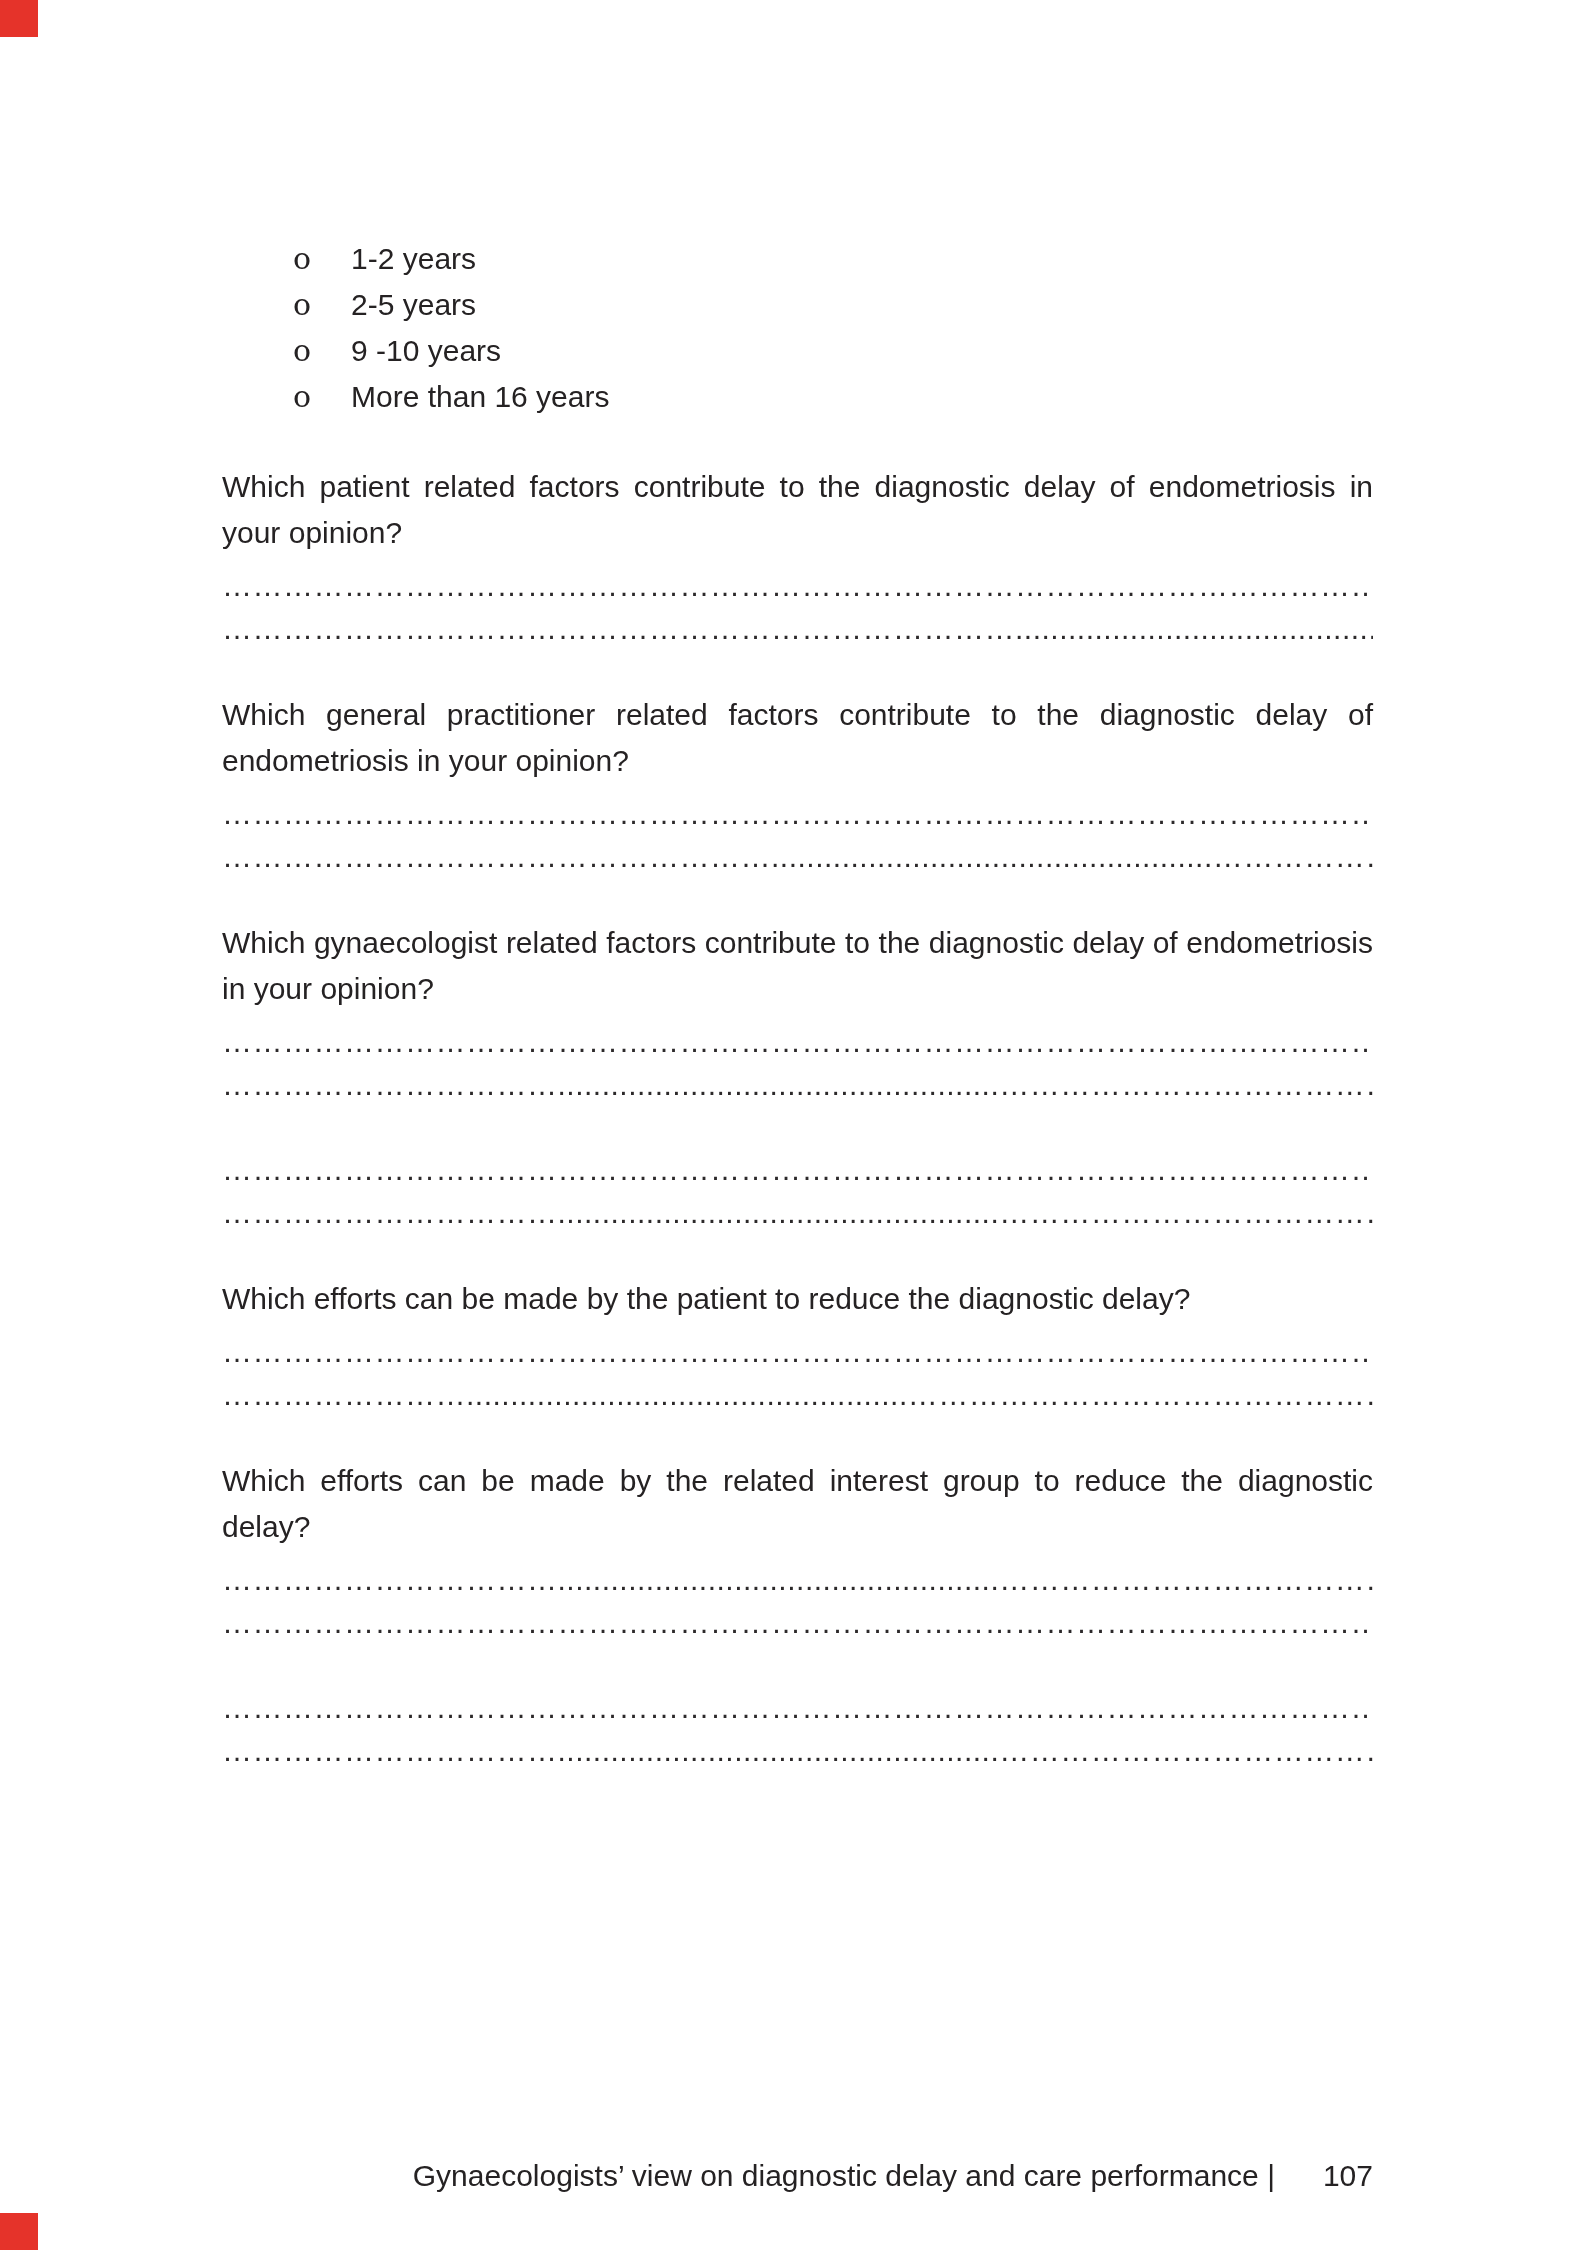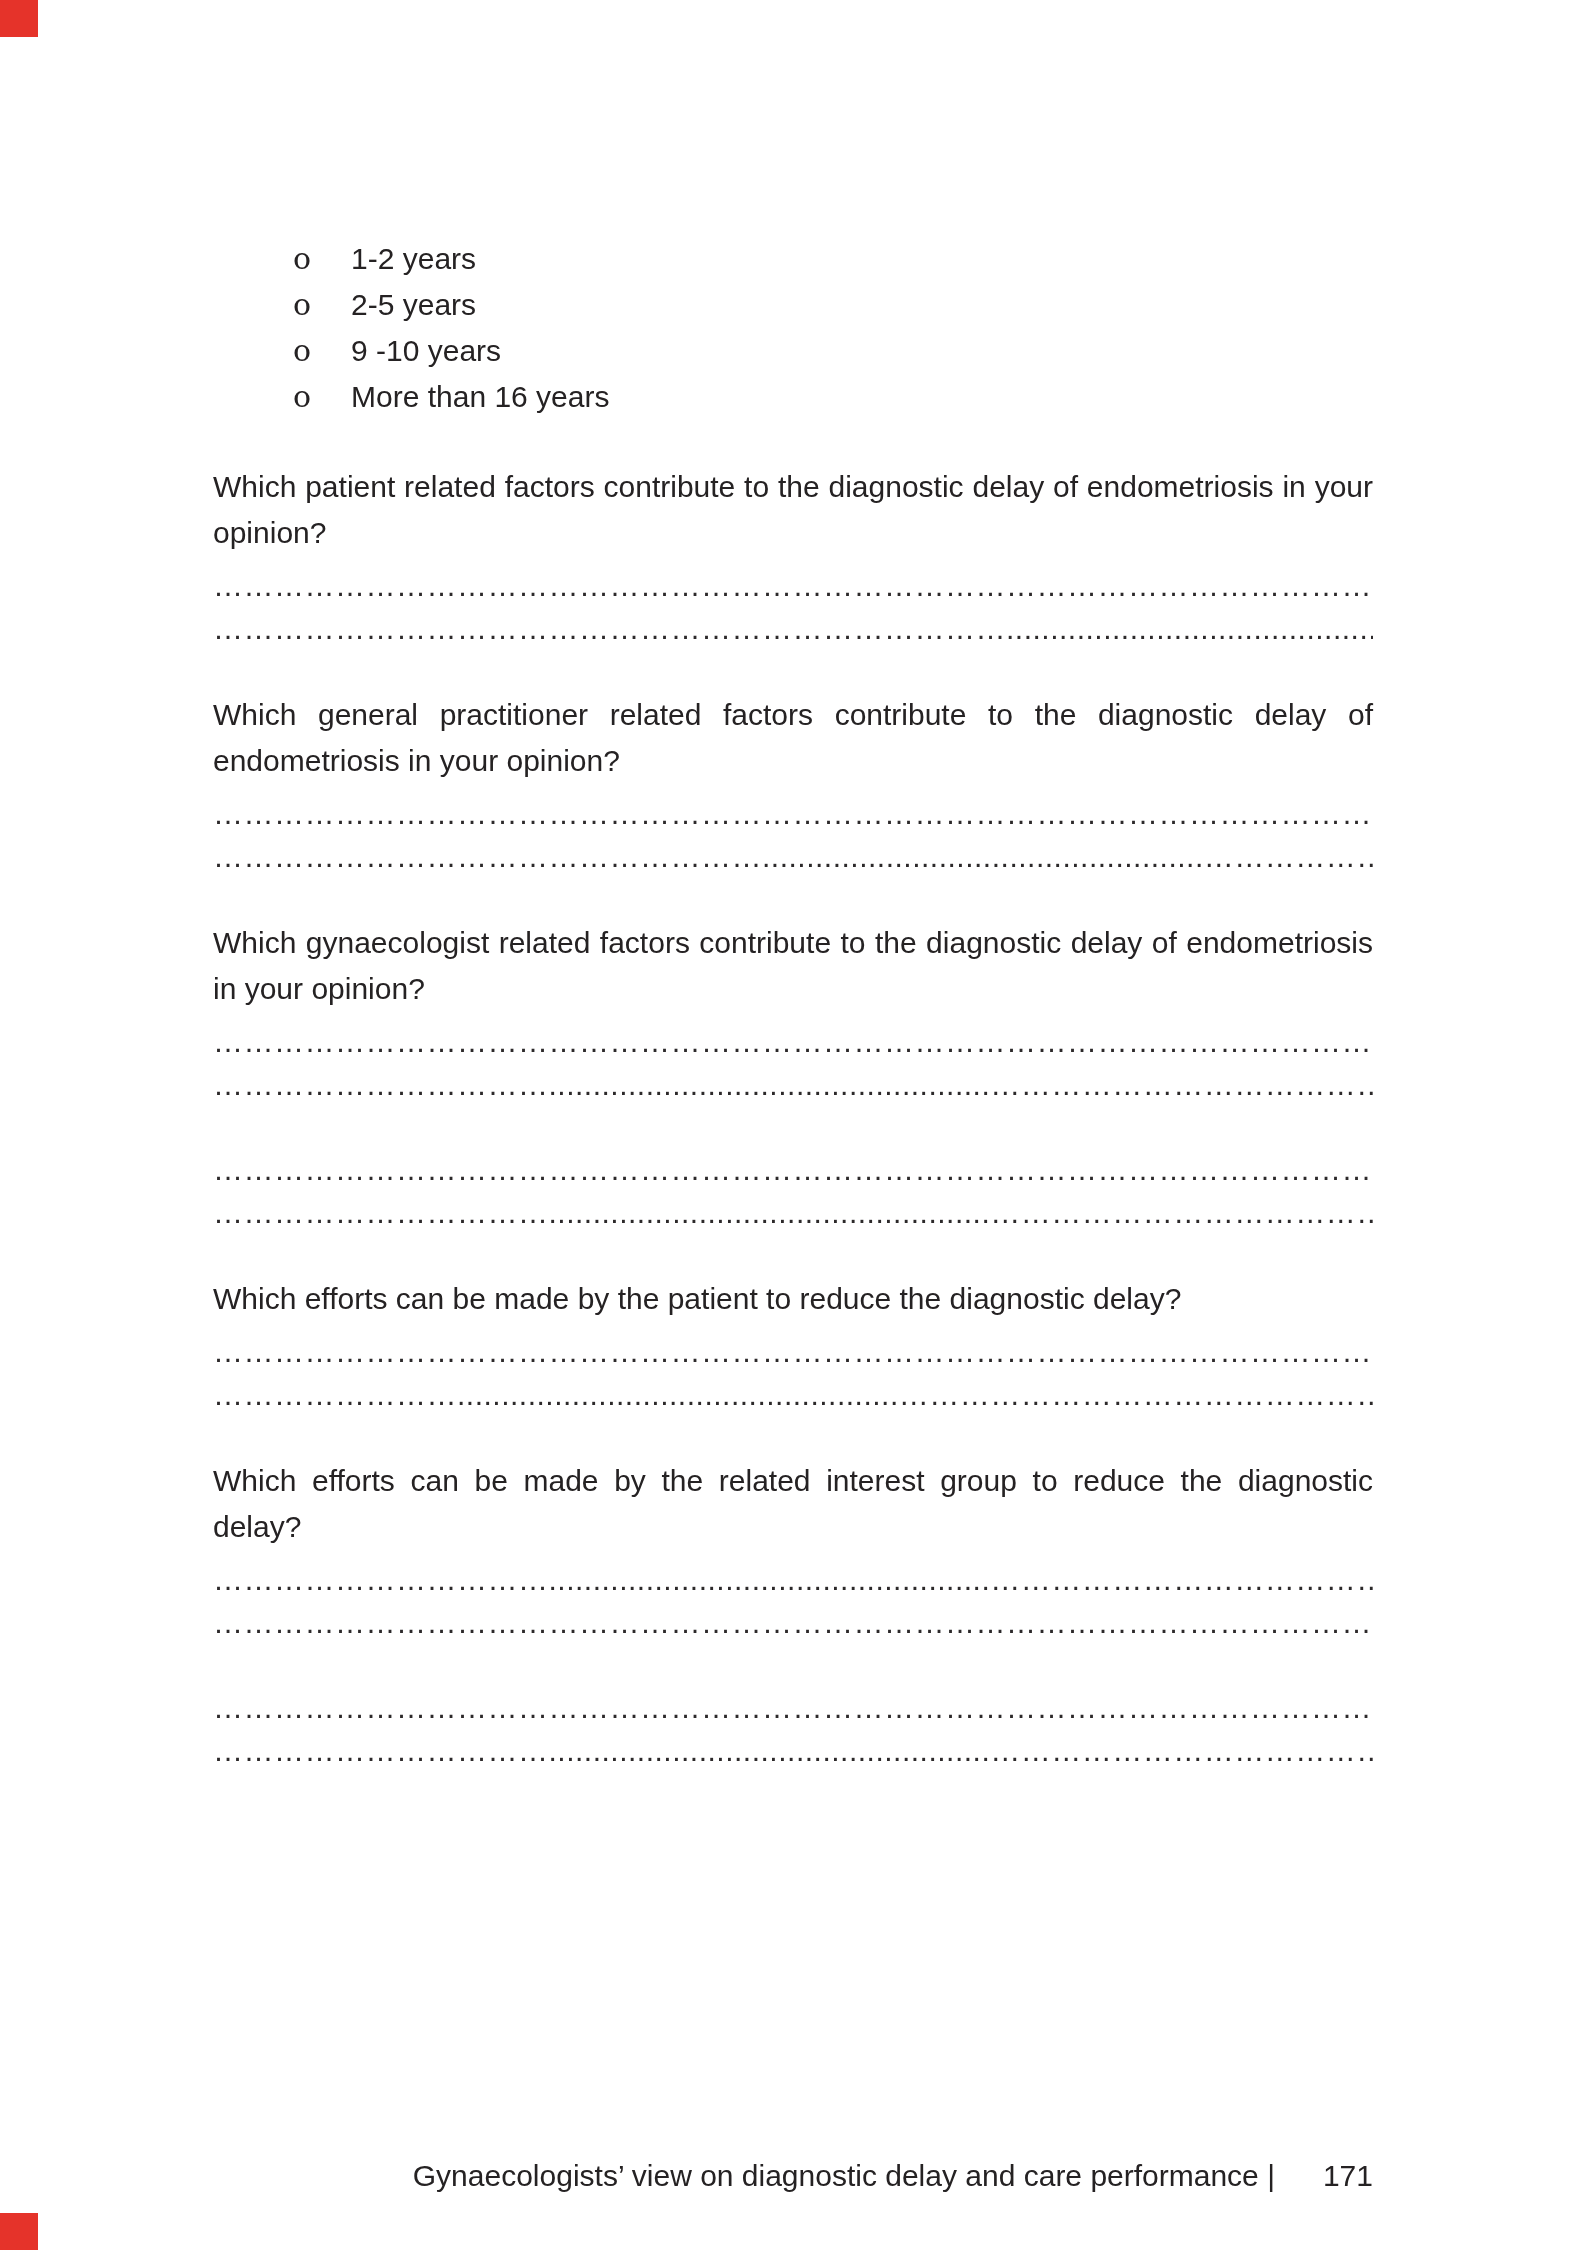--- a/index.html
+++ b/index.html
@@ -41,21 +41,21 @@
     align-items: baseline;
     font-size: 30px;
     line-height: 46px;
   }
   .option .marker {
     font-family: "DejaVu Serif", serif;
     font-size: 30px;
     width: 58px;
     flex: 0 0 58px;
   }
-  .qa { margin: 0 0 42px 0; }
+  .qa { margin: 0 0 42px 9px; }
   .q {
     margin: 0;
     font-size: 30px;
     line-height: 46px;
     text-align: justify;
   }
   .answer { margin-top: 8px; }
   .dotline {
     font-size: 30px;
     line-height: 43px;
@@ -158,16 +158,16 @@
     <div class="qa">
       <div class="answer">
         <div class="dotline">……………………………………………………………………………………………………………………………………………………………………</div>
         <div class="dotline">……………………………..................................................…………………………………………………………</div>
       </div>
     </div>
 
   </div>
 
   <div class="footer">
-    <span>Gynaecologists’ view on diagnostic delay and care performance |</span><span class="pagenum">171</span>
+    <span>Gynaecologists’ view on diagnostic delay and care performance |</span><span class="pagenum">107</span>
   </div>
 
 </div>
 
 </body></html>

